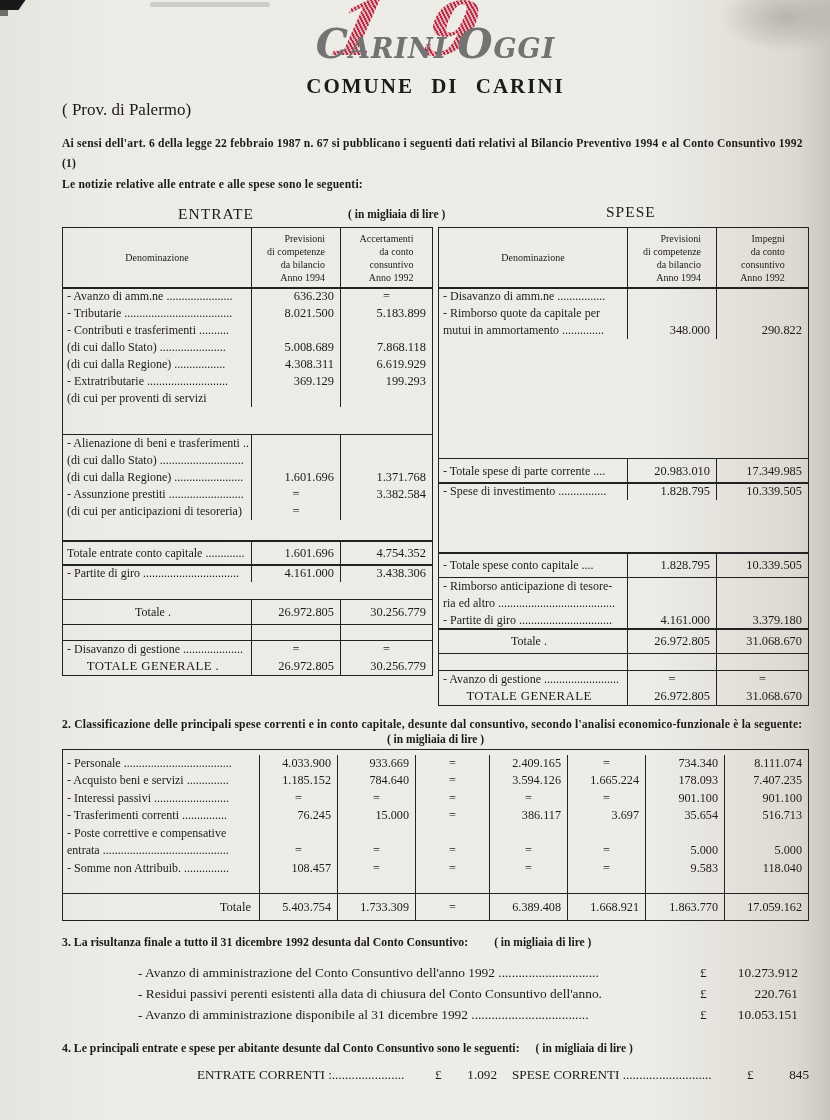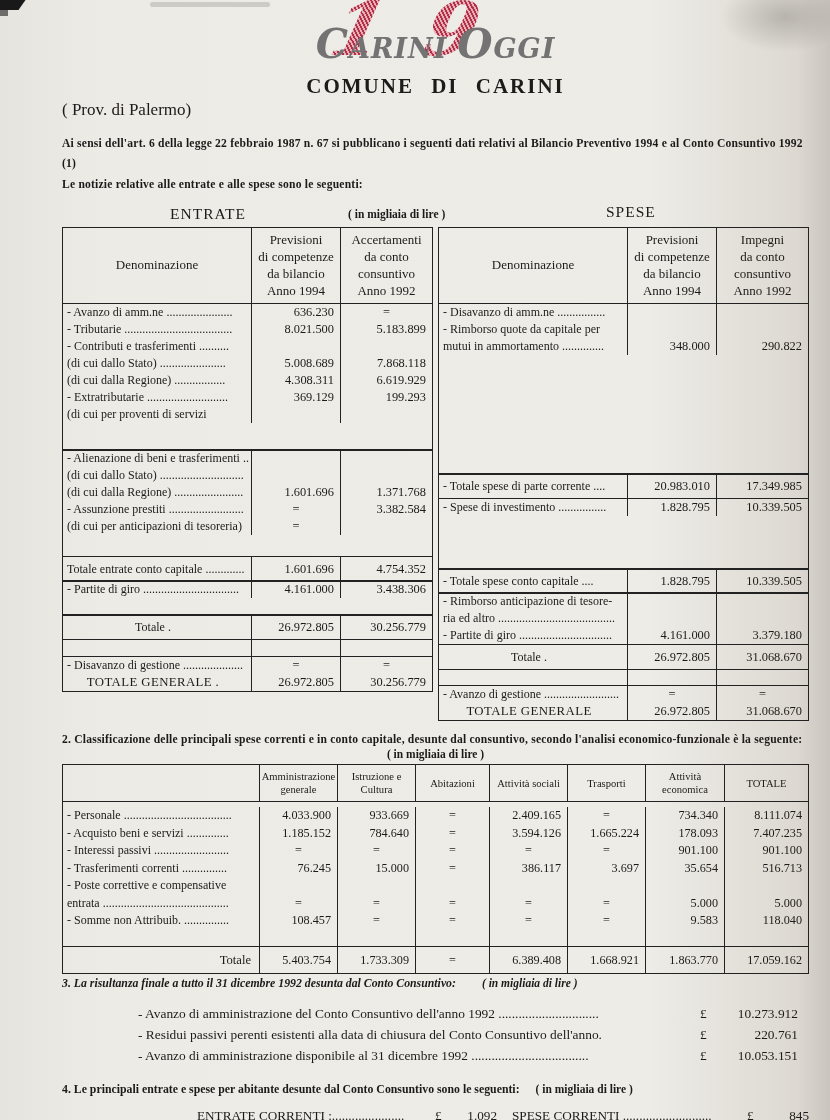--- a/index.html
+++ b/index.html
@@ -33,29 +33,29 @@
   .logo-word{display:inline-block;text-transform:uppercase;}
   .logo-word::first-letter{font-size:1.5em;}
   .logo-word + .logo-word{margin-left:10px;}
   .muni-title{text-align:center;font-weight:700;font-size:21px;letter-spacing:2px;word-spacing:10px;margin-top:8px;}
   .muni-sub{text-align:left;font-size:17px;margin-top:1px;font-family:Liberation Serif, serif;}
 
   .intro{margin-top:14px;font-weight:700;font-size:11.6px;line-height:1.75;letter-spacing:.2px;}
 
   
   .s1-titles{position:relative;margin-top:10px;height:20px;}
-  .s1-entrate{position:absolute;left:108px;font-size:15.5px;letter-spacing:1px;}
+  .s1-entrate{position:absolute;left:116px;font-size:15.5px;letter-spacing:1px;}
   .s1-note{position:absolute;left:286px;font-size:11.5px;font-weight:700;top:3px;}
   .s1-spese{position:absolute;left:544px;font-size:15.5px;letter-spacing:1px;top:-2px;}
 
   
   .tables-row{display:flex;gap:5px;margin-top:2px;align-items:flex-start;}
   .fin-table{width:371px;flex:none;}
   .fin-head{display:grid;grid-template-columns:189px 89px auto;border:1.6px solid #222;background:transparent;}
-  .fin-hcell{font-size:13px;line-height:1.3;text-align:center;white-space:pre-line;
+  .fin-hcell{font-size:10px;line-height:1.3;text-align:right;white-space:pre-line;
     display:flex;align-items:center;justify-content:center;padding:4px 1px;min-height:50px;}
   .fin-hcell:not(:last-child){border-right:1.6px solid #222;}
   .fin-group{border:1.6px solid #222;margin-top:-1.6px;}
   .fin-group.spacer{border-top:none;border-bottom:none;margin-top:0;}
   .fin-row{display:grid;grid-template-columns:189px 89px auto;min-height:17px;}
   .cell{line-height:17px;overflow:hidden;white-space:nowrap;}
   .cell.lbl{font-size:12px;padding-left:4px;border-right:1.6px solid #222;}
   .cell.lbl.right{text-align:center;padding-right:8px;padding-left:0;}
   .cell.lbl.bold{font-size:12.8px;letter-spacing:.4px;}
   .cell.val{font-size:12.4px;text-align:right;padding-right:6px;}
@@ -77,21 +77,21 @@
   .cls-cell.lbl{padding-left:4px;}
   .cls-cell:not(:last-child){border-right:1.6px solid #222;}
   .cls-cell.num{font-size:12.2px;text-align:right;padding-right:6px;}
   .cls-cell.num.eq{text-align:center;padding-right:0;}
   .cls-filler{height:16px;}
   .cls-total{border-top:1.6px solid #222;}
   .cls-total .cls-cell{line-height:26px;}
   .cls-total .cls-cell.lbl{text-align:right;padding-right:8px;font-size:12.6px;}
 
   
-  .s3-head{margin-top:2px;font-weight:700;font-size:11.8px;font-style:italic;}
+  .s3-head{margin-top:14px;font-weight:700;font-size:11.8px;}
   .s3-note{font-weight:700;font-size:11.5px;margin-left:26px;}
   .s3-items{margin:12px 0 0 76px;width:660px;}
   .s3-item{display:flex;font-size:13.4px;line-height:21px;}
   .s3-label{flex:1;overflow:hidden;white-space:nowrap;}
   .s3-cur{width:20px;text-align:left;}
   .s3-val{width:78px;text-align:right;}
 
   
   .s4-head{margin-top:16px;font-weight:700;font-size:11.8px;}
   .s4-note{font-weight:700;font-size:11.5px;margin-left:16px;}
@@ -343,34 +343,20 @@
             <div class="cell val">26.972.805</div>
             <div class="cell val last">31.068.670</div>
           </div>
         </div>
       </div>
   </div>
 
   <div class="s2-head">2. Classificazione delle principali spese correnti e in conto capitale, desunte dal consuntivo, secondo l'analisi economico-funzionale  è la seguente:</div>
   <div class="s2-note">( in migliaia di lire )</div>
   <div class="cls-table" id="cls-table">
-      <div class="cls-grid">
-        <div class="cls-hcell"></div>
-        <div class="cls-hcell">Amministrazione
-generale</div>
-        <div class="cls-hcell">Istruzione e
-Cultura</div>
-        <div class="cls-hcell">Abitazioni</div>
-        <div class="cls-hcell">Attività
-sociali</div>
-        <div class="cls-hcell">Trasporti</div>
-        <div class="cls-hcell">Attività
-economica</div>
-        <div class="cls-hcell">TOTALE</div>
-      </div>
       <div class="cls-body">
         <div class="cls-grid">
           <div class="cls-cell lbl">- Personale ....................................</div>
           <div class="cls-cell num">4.033.900</div>
           <div class="cls-cell num">933.669</div>
           <div class="cls-cell num eq">=</div>
           <div class="cls-cell num">2.409.165</div>
           <div class="cls-cell num eq">=</div>
           <div class="cls-cell num">734.340</div>
           <div class="cls-cell num">8.111.074</div>

